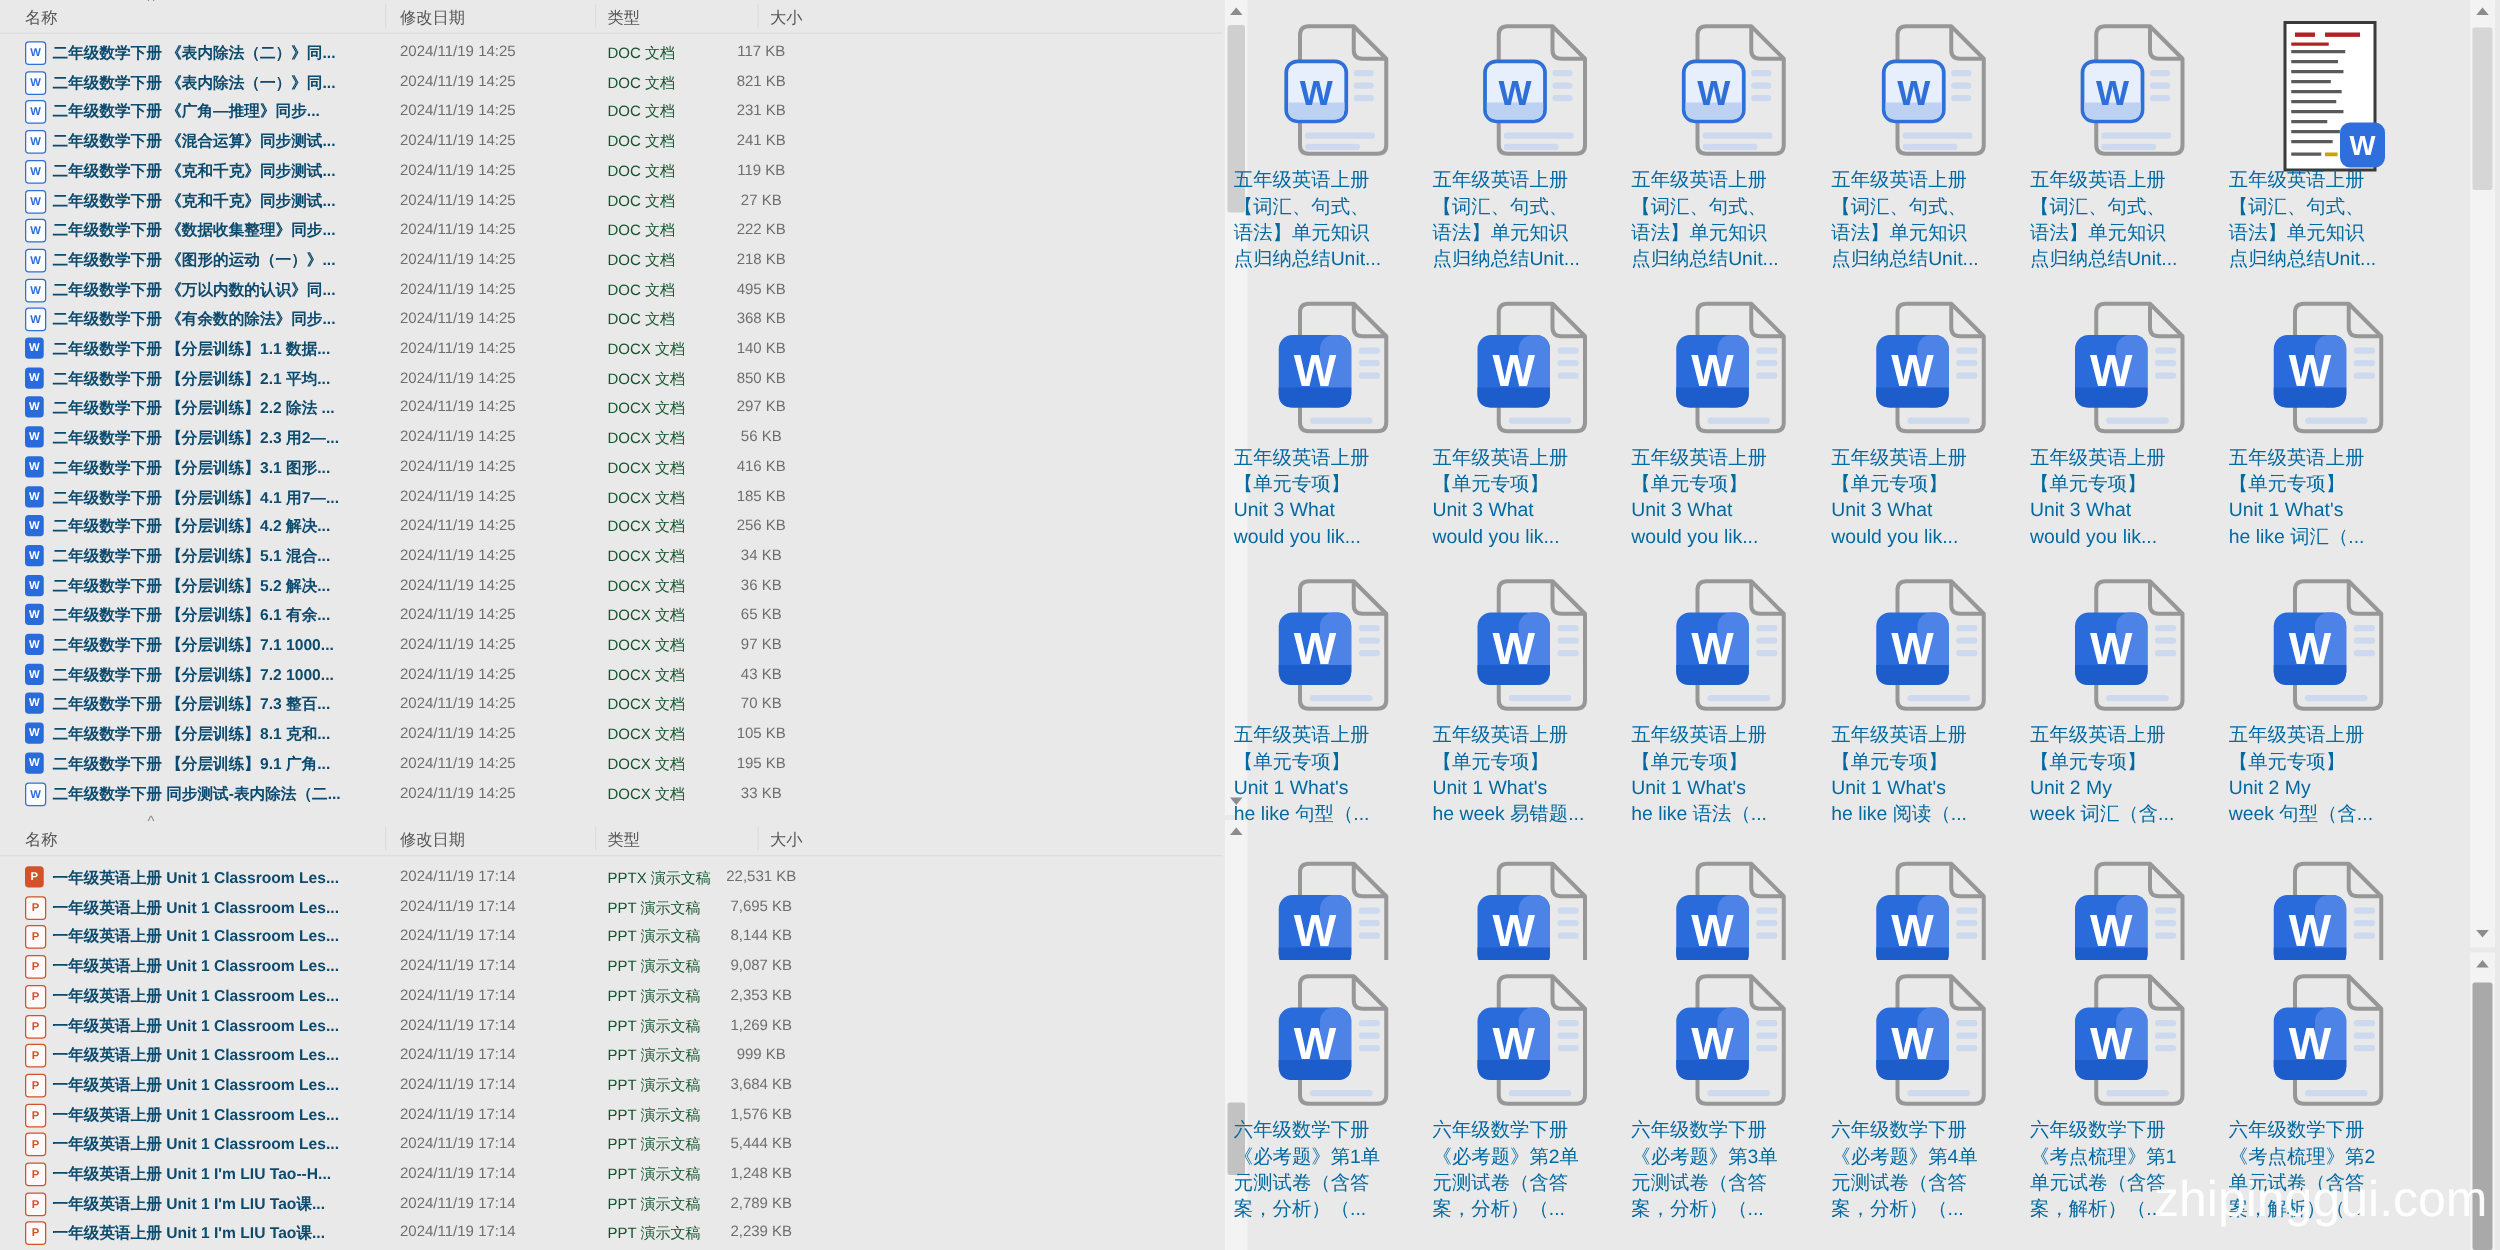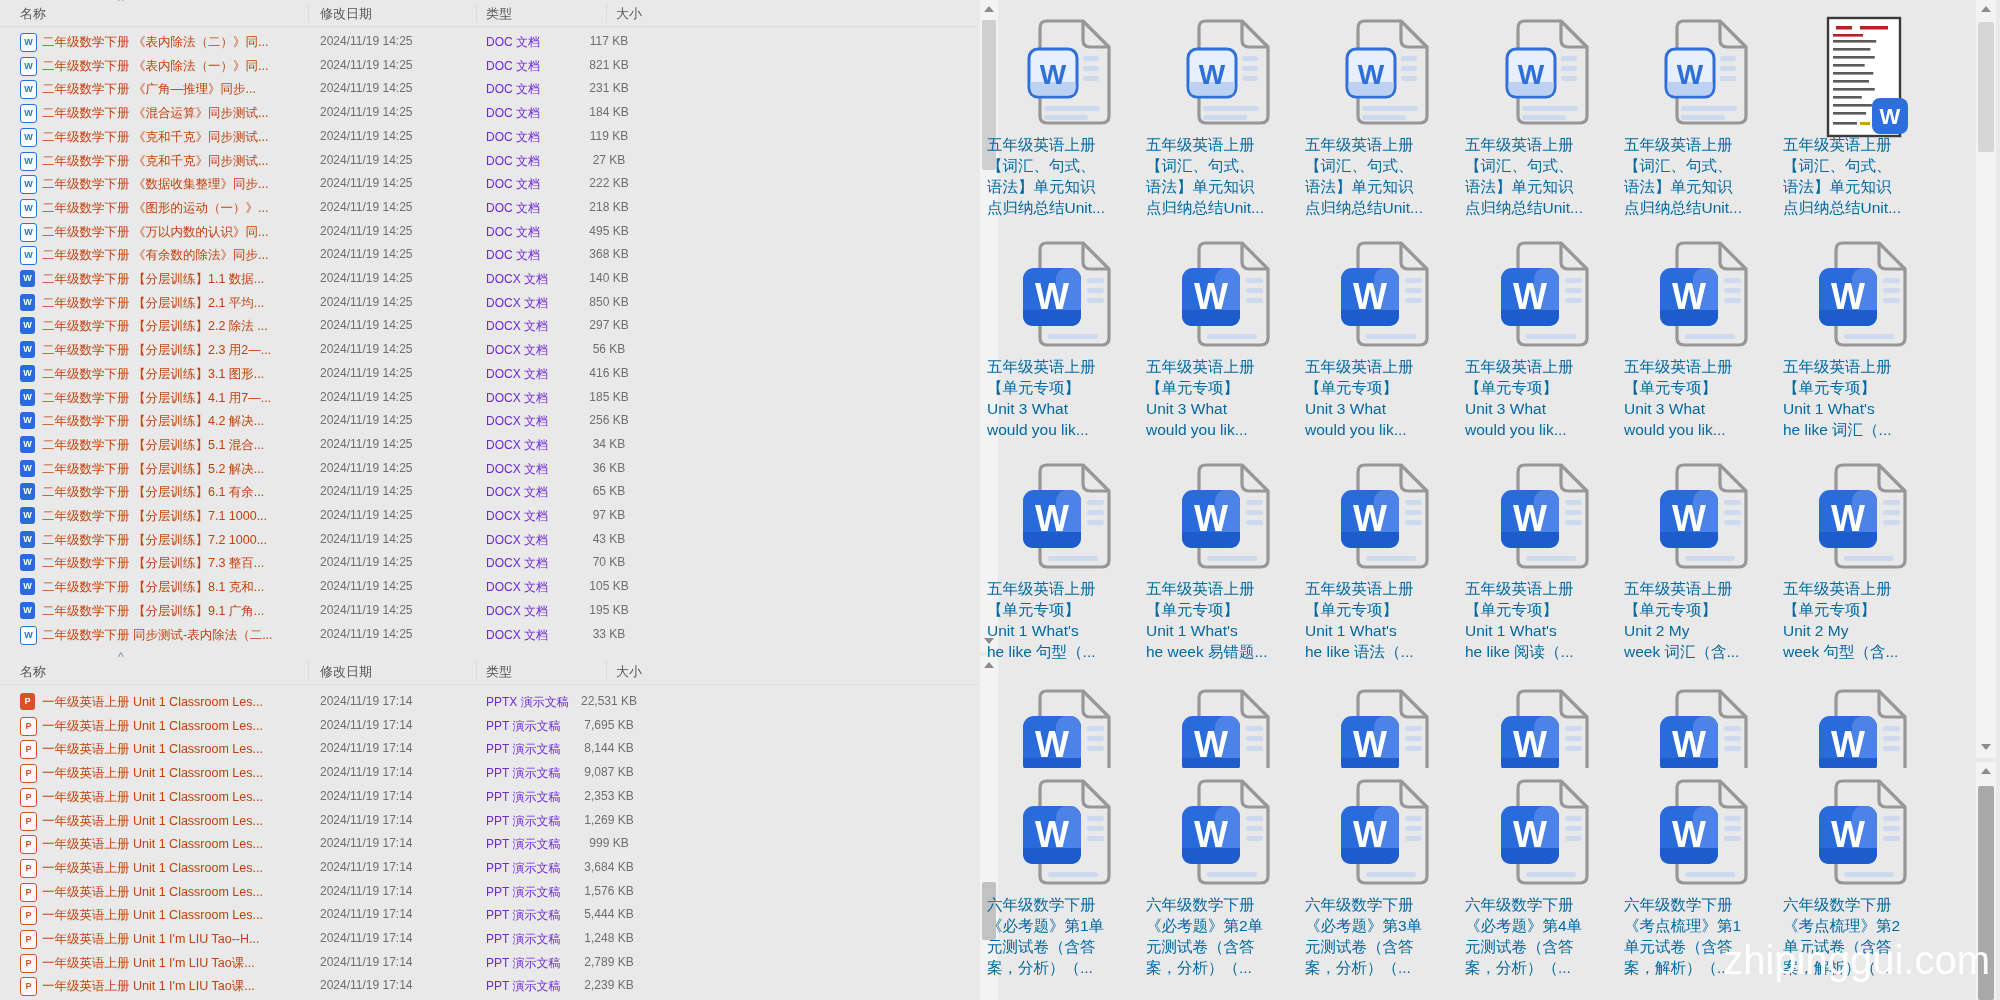--- a/index.html
+++ b/index.html
@@ -13,23 +13,23 @@
   .col-header .ch{position:absolute;top:5px;white-space:nowrap;}
   .ch-name{left:20px}.ch-date{left:320px}.ch-type{left:486px}.ch-size{left:616px}
   .ch-sep{position:absolute;top:3px;width:1px;height:19px;background:#dcdcdc;}
   .ch-sort{position:absolute;left:118px;top:-6px;font-size:12px;color:#8a8a8a;}
 
   .lrow{position:absolute;left:0;width:978px;height:24px;}
   .lrow span{position:absolute;top:4px;white-space:nowrap;overflow:hidden;}
   .ficon{left:20px;top:3px !important;width:15px;height:17px;border-radius:3px;
          display:flex;align-items:center;justify-content:center;
          font-size:9px;font-weight:bold;line-height:1;overflow:hidden;}
-  .fname{left:42px;width:274px;font-size:12.5px;color:#c2410c;}
+  .fname{left:42px;width:274px;font-size:12.5px;color:#0c4a6e;font-weight:bold;}
   .fdate{left:320px;width:140px;font-size:12px;color:#6e6e6e;}
-  .ftype{left:486px;width:118px;font-size:12px;color:#6d28d9;}
+  .ftype{left:486px;width:118px;font-size:12px;color:#14532d;}
   .fsize{left:548px;width:122px;text-align:center;font-size:12px;color:#6e6e6e;}
 
   .i-word-solid{background:#2a6bdb;color:#fff;}
   .i-word-outline{background:#fbfcfe;border:1.5px solid #2f6fd8;color:#2f6fd8;}
   .i-ppt-solid{background:#d4512a;color:#fff;}
   .i-ppt-outline{background:#fdf9f8;border:1.5px solid #d4512a;color:#d4512a;}
 
   
   .right-pane{position:absolute;left:978px;top:0;width:998px;height:1000px;}
   .gitem{position:absolute;width:154px;}
@@ -92,21 +92,21 @@
     <span class="fdate">2024/11/19 14:25</span>
     <span class="ftype">DOC 文档</span>
     <span class="fsize">231 KB</span>
   </div>
 
   <div class="lrow" style="top: 101.1px;">
     <span class="ficon i-word-outline">W</span>
     <span class="fname">二年级数学下册  《混合运算》同步测试...</span>
     <span class="fdate">2024/11/19 14:25</span>
     <span class="ftype">DOC 文档</span>
-    <span class="fsize">184 KB</span>
+    <span class="fsize">241 KB</span>
   </div>
 
   <div class="lrow" style="top: 124.8px;">
     <span class="ficon i-word-outline">W</span>
     <span class="fname">二年级数学下册  《克和千克》同步测试...</span>
     <span class="fdate">2024/11/19 14:25</span>
     <span class="ftype">DOC 文档</span>
     <span class="fsize">119 KB</span>
   </div>
 

